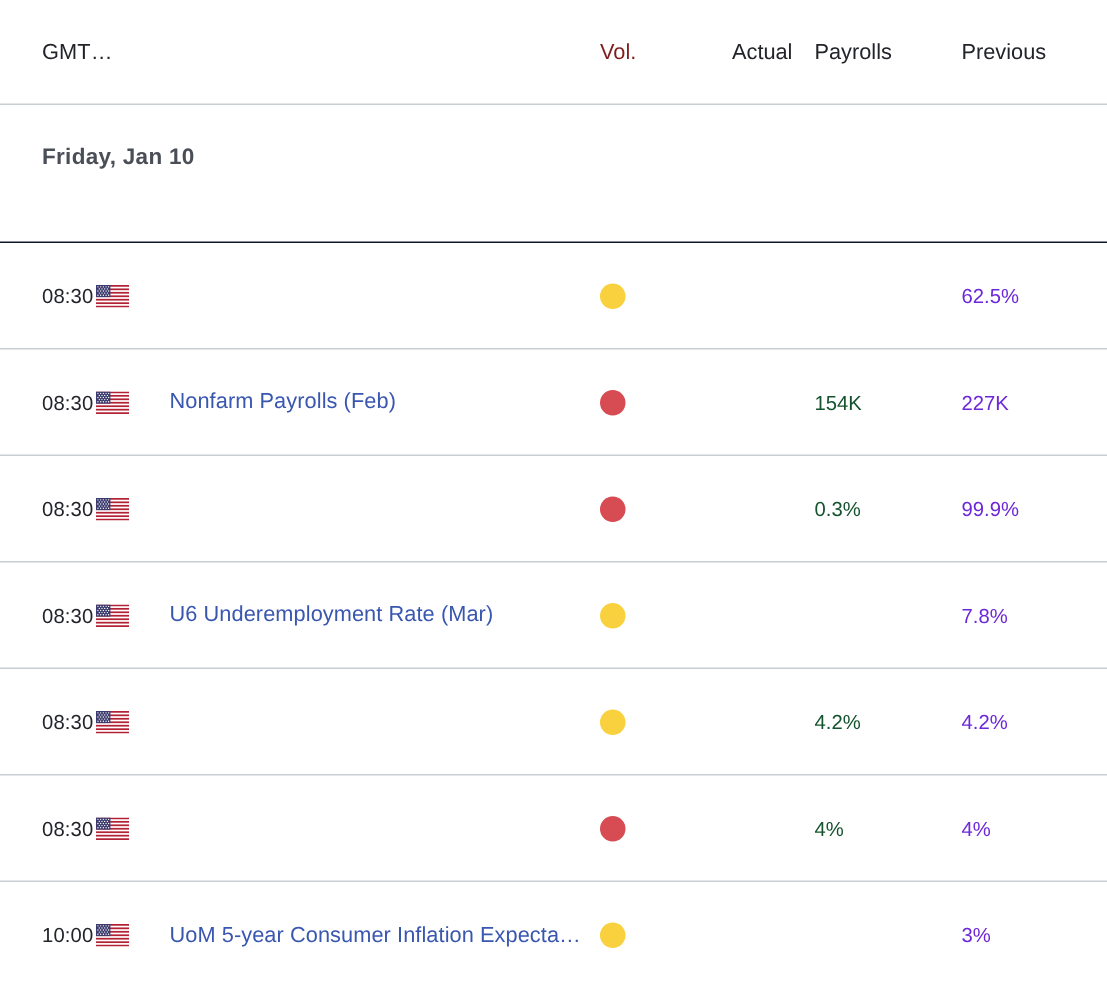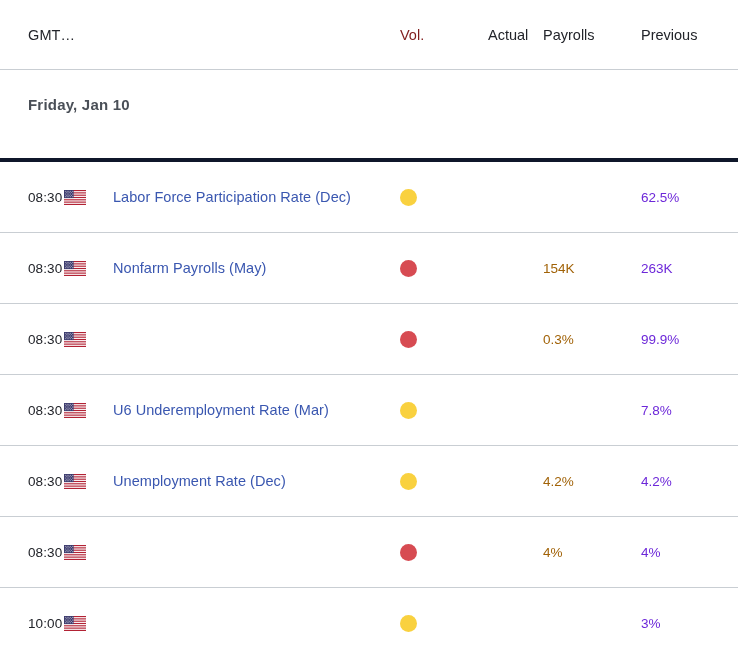--- a/index.html
+++ b/index.html
@@ -32,21 +32,21 @@
   }
 
   .header-row {
     height: 70px;
     font-size: 14.5px;
     color: #22242a;
   }
 
   .date-row {
     height: 92px;
-    border-bottom: 4px solid #0f172a;
+    border-bottom: 1px solid #0f172a;
   }
 
   .event-row {
     height: 71px;
   }
   .event-row:last-child {
     border-bottom: none;
   }
 
   
@@ -94,21 +94,21 @@
     font-size: 13.5px;
     color: #22242a;
     margin-left: 30px;
   }
 
   .col-consensus {
     position: absolute;
     left: 543px;
     width: 95px;
     font-size: 13.5px;
-    color: #a16207;
+    color: #14532d;
   }
 
   .col-previous {
     position: absolute;
     left: 641px;
     width: 95px;
     font-size: 13.5px;
     color: #6d28d9;
   }
 
@@ -195,21 +195,20 @@
               <circle cx="5.8" cy="5.4" r="0.45"></circle>
               <circle cx="7.6" cy="5.4" r="0.45"></circle>
               <circle cx="1.3" cy="6.8" r="0.45"></circle>
               <circle cx="3.1" cy="6.8" r="0.45"></circle>
               <circle cx="4.9" cy="6.8" r="0.45"></circle>
               <circle cx="6.7" cy="6.8" r="0.45"></circle>
               <circle cx="8.4" cy="6.8" r="0.45"></circle>
             </g>
           </svg>
         </div>
-        <div class="col-event">Labor Force Participation Rate (Dec)</div>
         <div class="col-vol">
           <span class="vol-dot medium"></span>
         </div>
         <div class="col-actual"></div>
         <div class="col-consensus"></div>
         <div class="col-previous">62.5%</div>
       </div>
       <div class="row event-row">
         <div class="col-time">08:30</div>
         <div class="col-flag">
@@ -243,27 +242,27 @@
               <circle cx="5.8" cy="5.4" r="0.45"></circle>
               <circle cx="7.6" cy="5.4" r="0.45"></circle>
               <circle cx="1.3" cy="6.8" r="0.45"></circle>
               <circle cx="3.1" cy="6.8" r="0.45"></circle>
               <circle cx="4.9" cy="6.8" r="0.45"></circle>
               <circle cx="6.7" cy="6.8" r="0.45"></circle>
               <circle cx="8.4" cy="6.8" r="0.45"></circle>
             </g>
           </svg>
         </div>
-        <div class="col-event">Nonfarm Payrolls (May)</div>
+        <div class="col-event">Nonfarm Payrolls (Feb)</div>
         <div class="col-vol">
           <span class="vol-dot high"></span>
         </div>
         <div class="col-actual"></div>
         <div class="col-consensus">154K</div>
-        <div class="col-previous">263K</div>
+        <div class="col-previous">227K</div>
       </div>
       <div class="row event-row">
         <div class="col-time">08:30</div>
         <div class="col-flag">
           <svg class="flag-svg" width="22" height="15" viewBox="0 0 22 15" xmlns="http://www.w3.org/2000/svg">
             <rect width="22" height="15" fill="#ffffff"></rect>
             <rect x="0" y="0" width="22" height="1.1538461538461537" fill="#b22234"></rect>
             <rect x="0" y="2.3076923076923075" width="22" height="1.1538461538461537" fill="#b22234"></rect>
             <rect x="0" y="4.615384615384615" width="22" height="1.1538461538461537" fill="#b22234"></rect>
             <rect x="0" y="6.9230769230769225" width="22" height="1.1538461538461537" fill="#b22234"></rect>
@@ -386,21 +385,20 @@
               <circle cx="5.8" cy="5.4" r="0.45"></circle>
               <circle cx="7.6" cy="5.4" r="0.45"></circle>
               <circle cx="1.3" cy="6.8" r="0.45"></circle>
               <circle cx="3.1" cy="6.8" r="0.45"></circle>
               <circle cx="4.9" cy="6.8" r="0.45"></circle>
               <circle cx="6.7" cy="6.8" r="0.45"></circle>
               <circle cx="8.4" cy="6.8" r="0.45"></circle>
             </g>
           </svg>
         </div>
-        <div class="col-event">Unemployment Rate (Dec)</div>
         <div class="col-vol">
           <span class="vol-dot medium"></span>
         </div>
         <div class="col-actual"></div>
         <div class="col-consensus">4.2%</div>
         <div class="col-previous">4.2%</div>
       </div>
       <div class="row event-row">
         <div class="col-time">08:30</div>
         <div class="col-flag">
@@ -481,20 +479,21 @@
               <circle cx="5.8" cy="5.4" r="0.45"></circle>
               <circle cx="7.6" cy="5.4" r="0.45"></circle>
               <circle cx="1.3" cy="6.8" r="0.45"></circle>
               <circle cx="3.1" cy="6.8" r="0.45"></circle>
               <circle cx="4.9" cy="6.8" r="0.45"></circle>
               <circle cx="6.7" cy="6.8" r="0.45"></circle>
               <circle cx="8.4" cy="6.8" r="0.45"></circle>
             </g>
           </svg>
         </div>
+        <div class="col-event">UoM 5-year Consumer Inflation Expecta…</div>
         <div class="col-vol">
           <span class="vol-dot medium"></span>
         </div>
         <div class="col-actual"></div>
         <div class="col-consensus"></div>
         <div class="col-previous">3%</div>
       </div>
     </div>
 
 </div>

